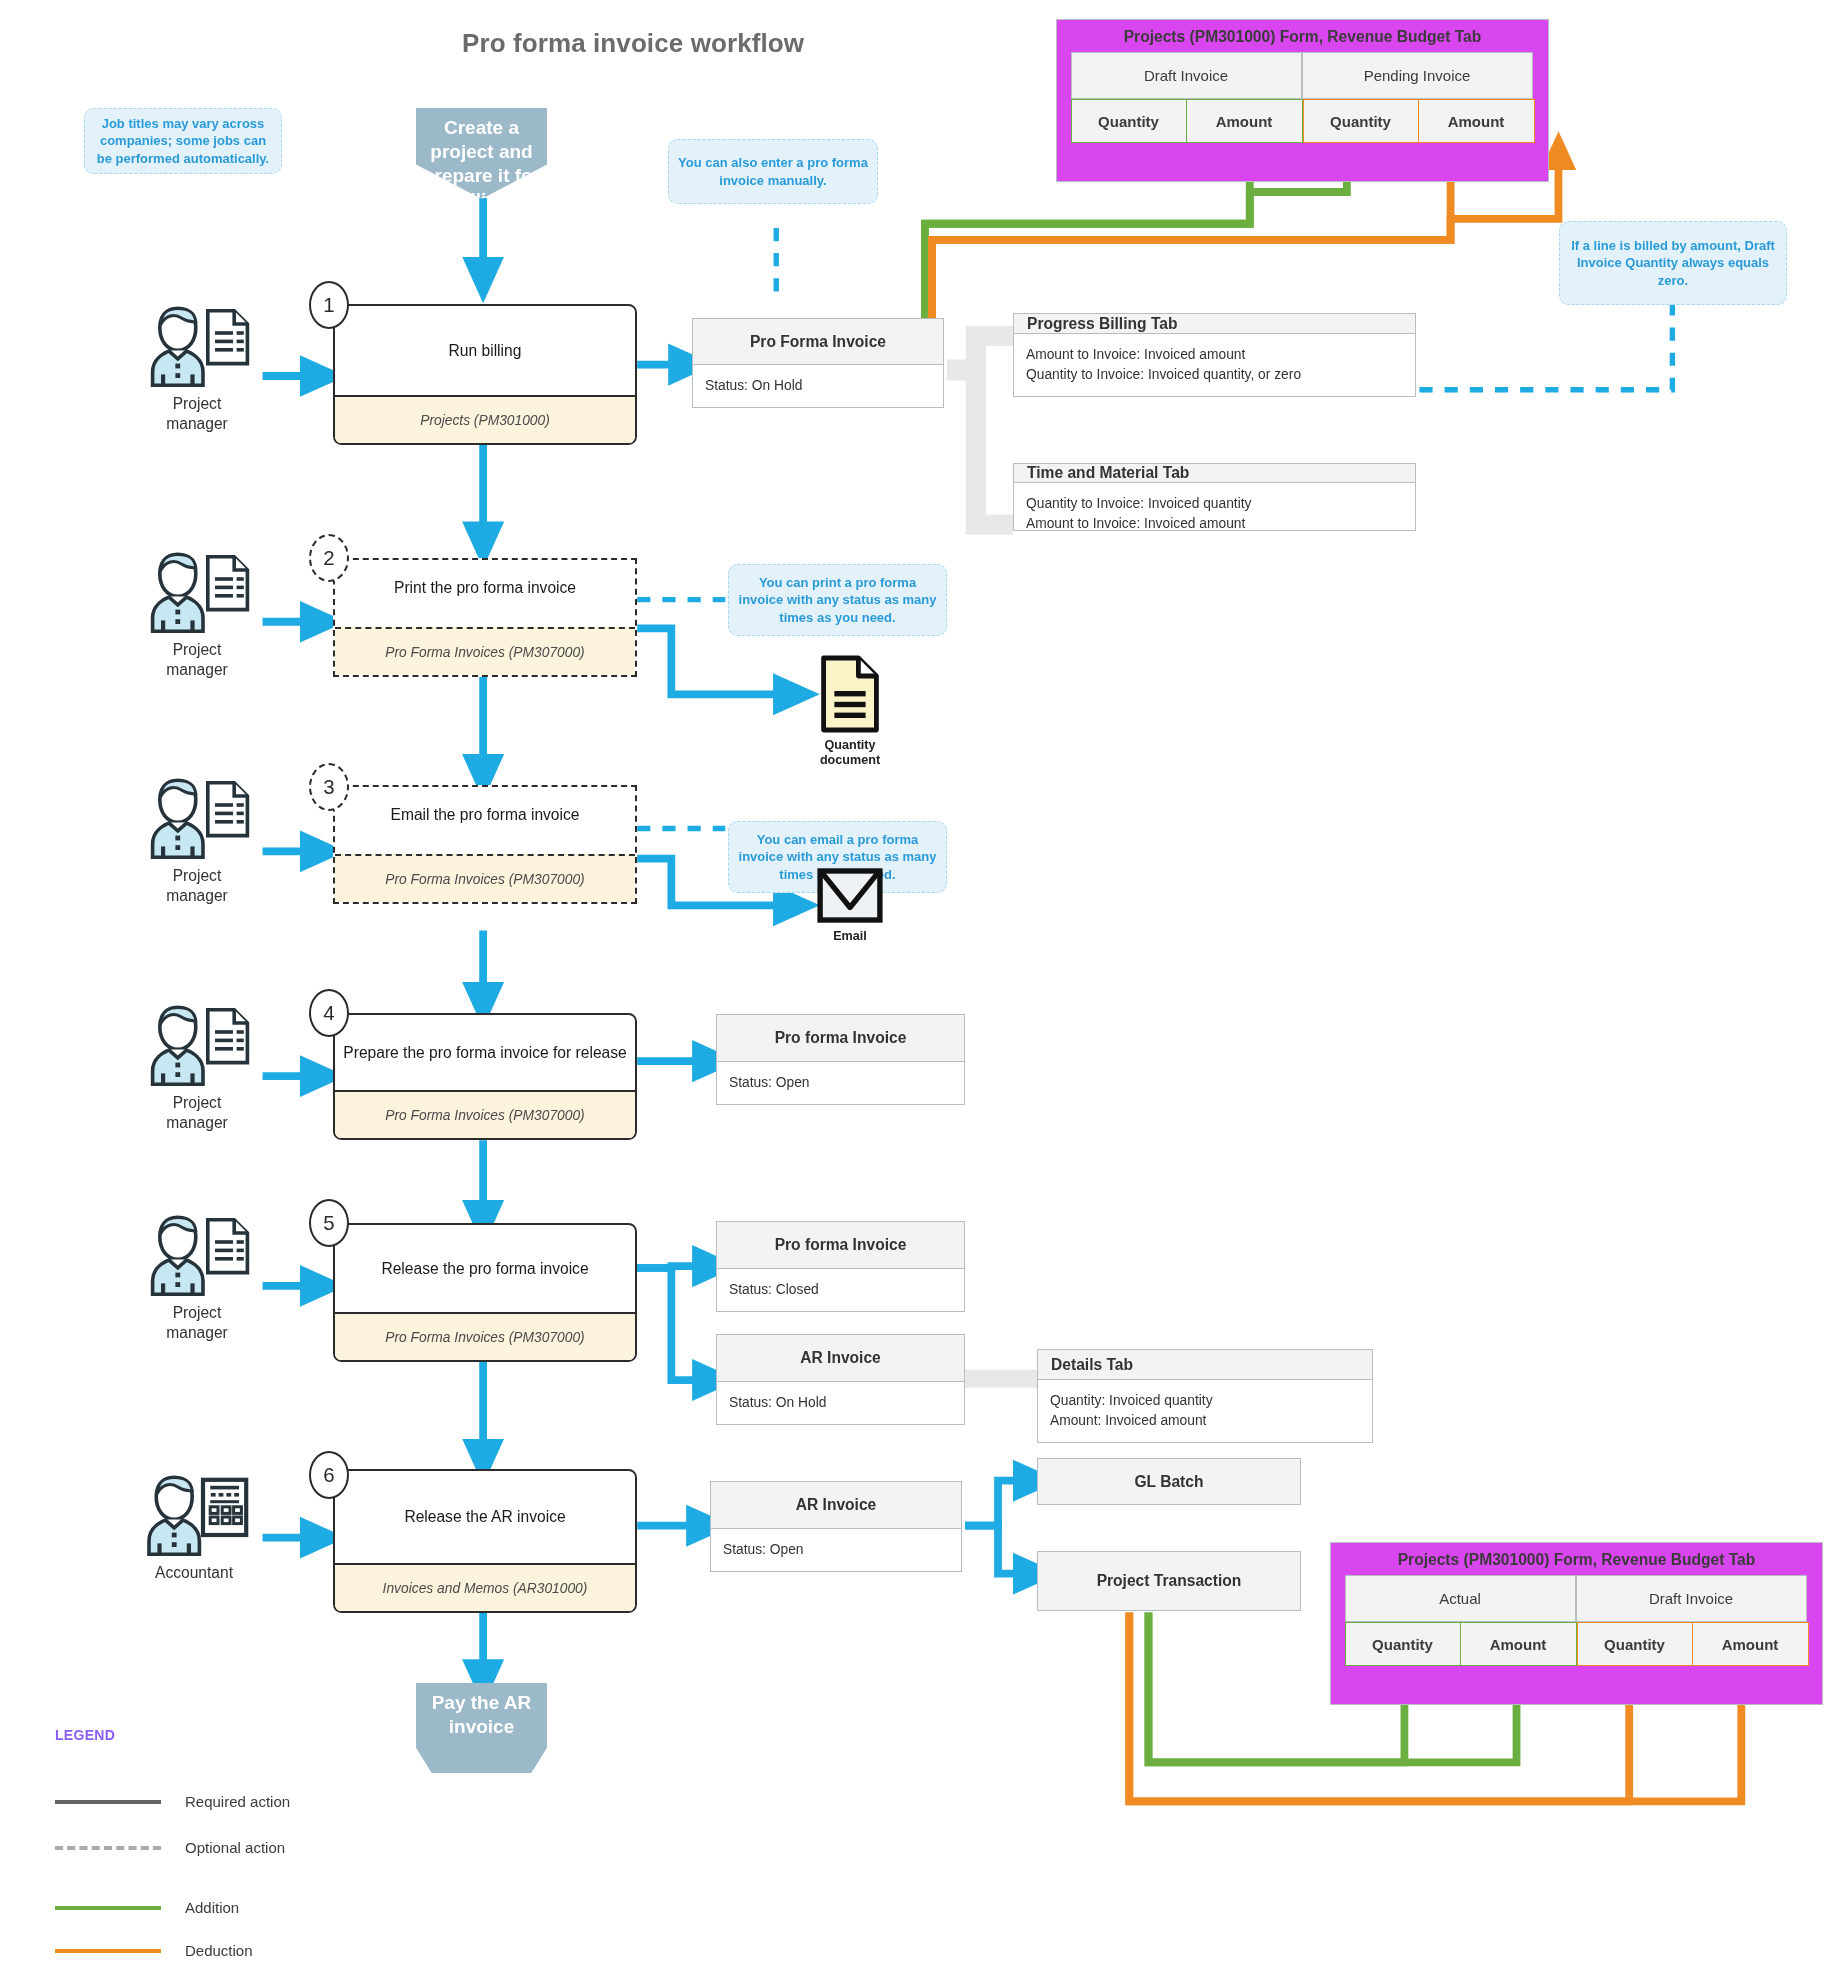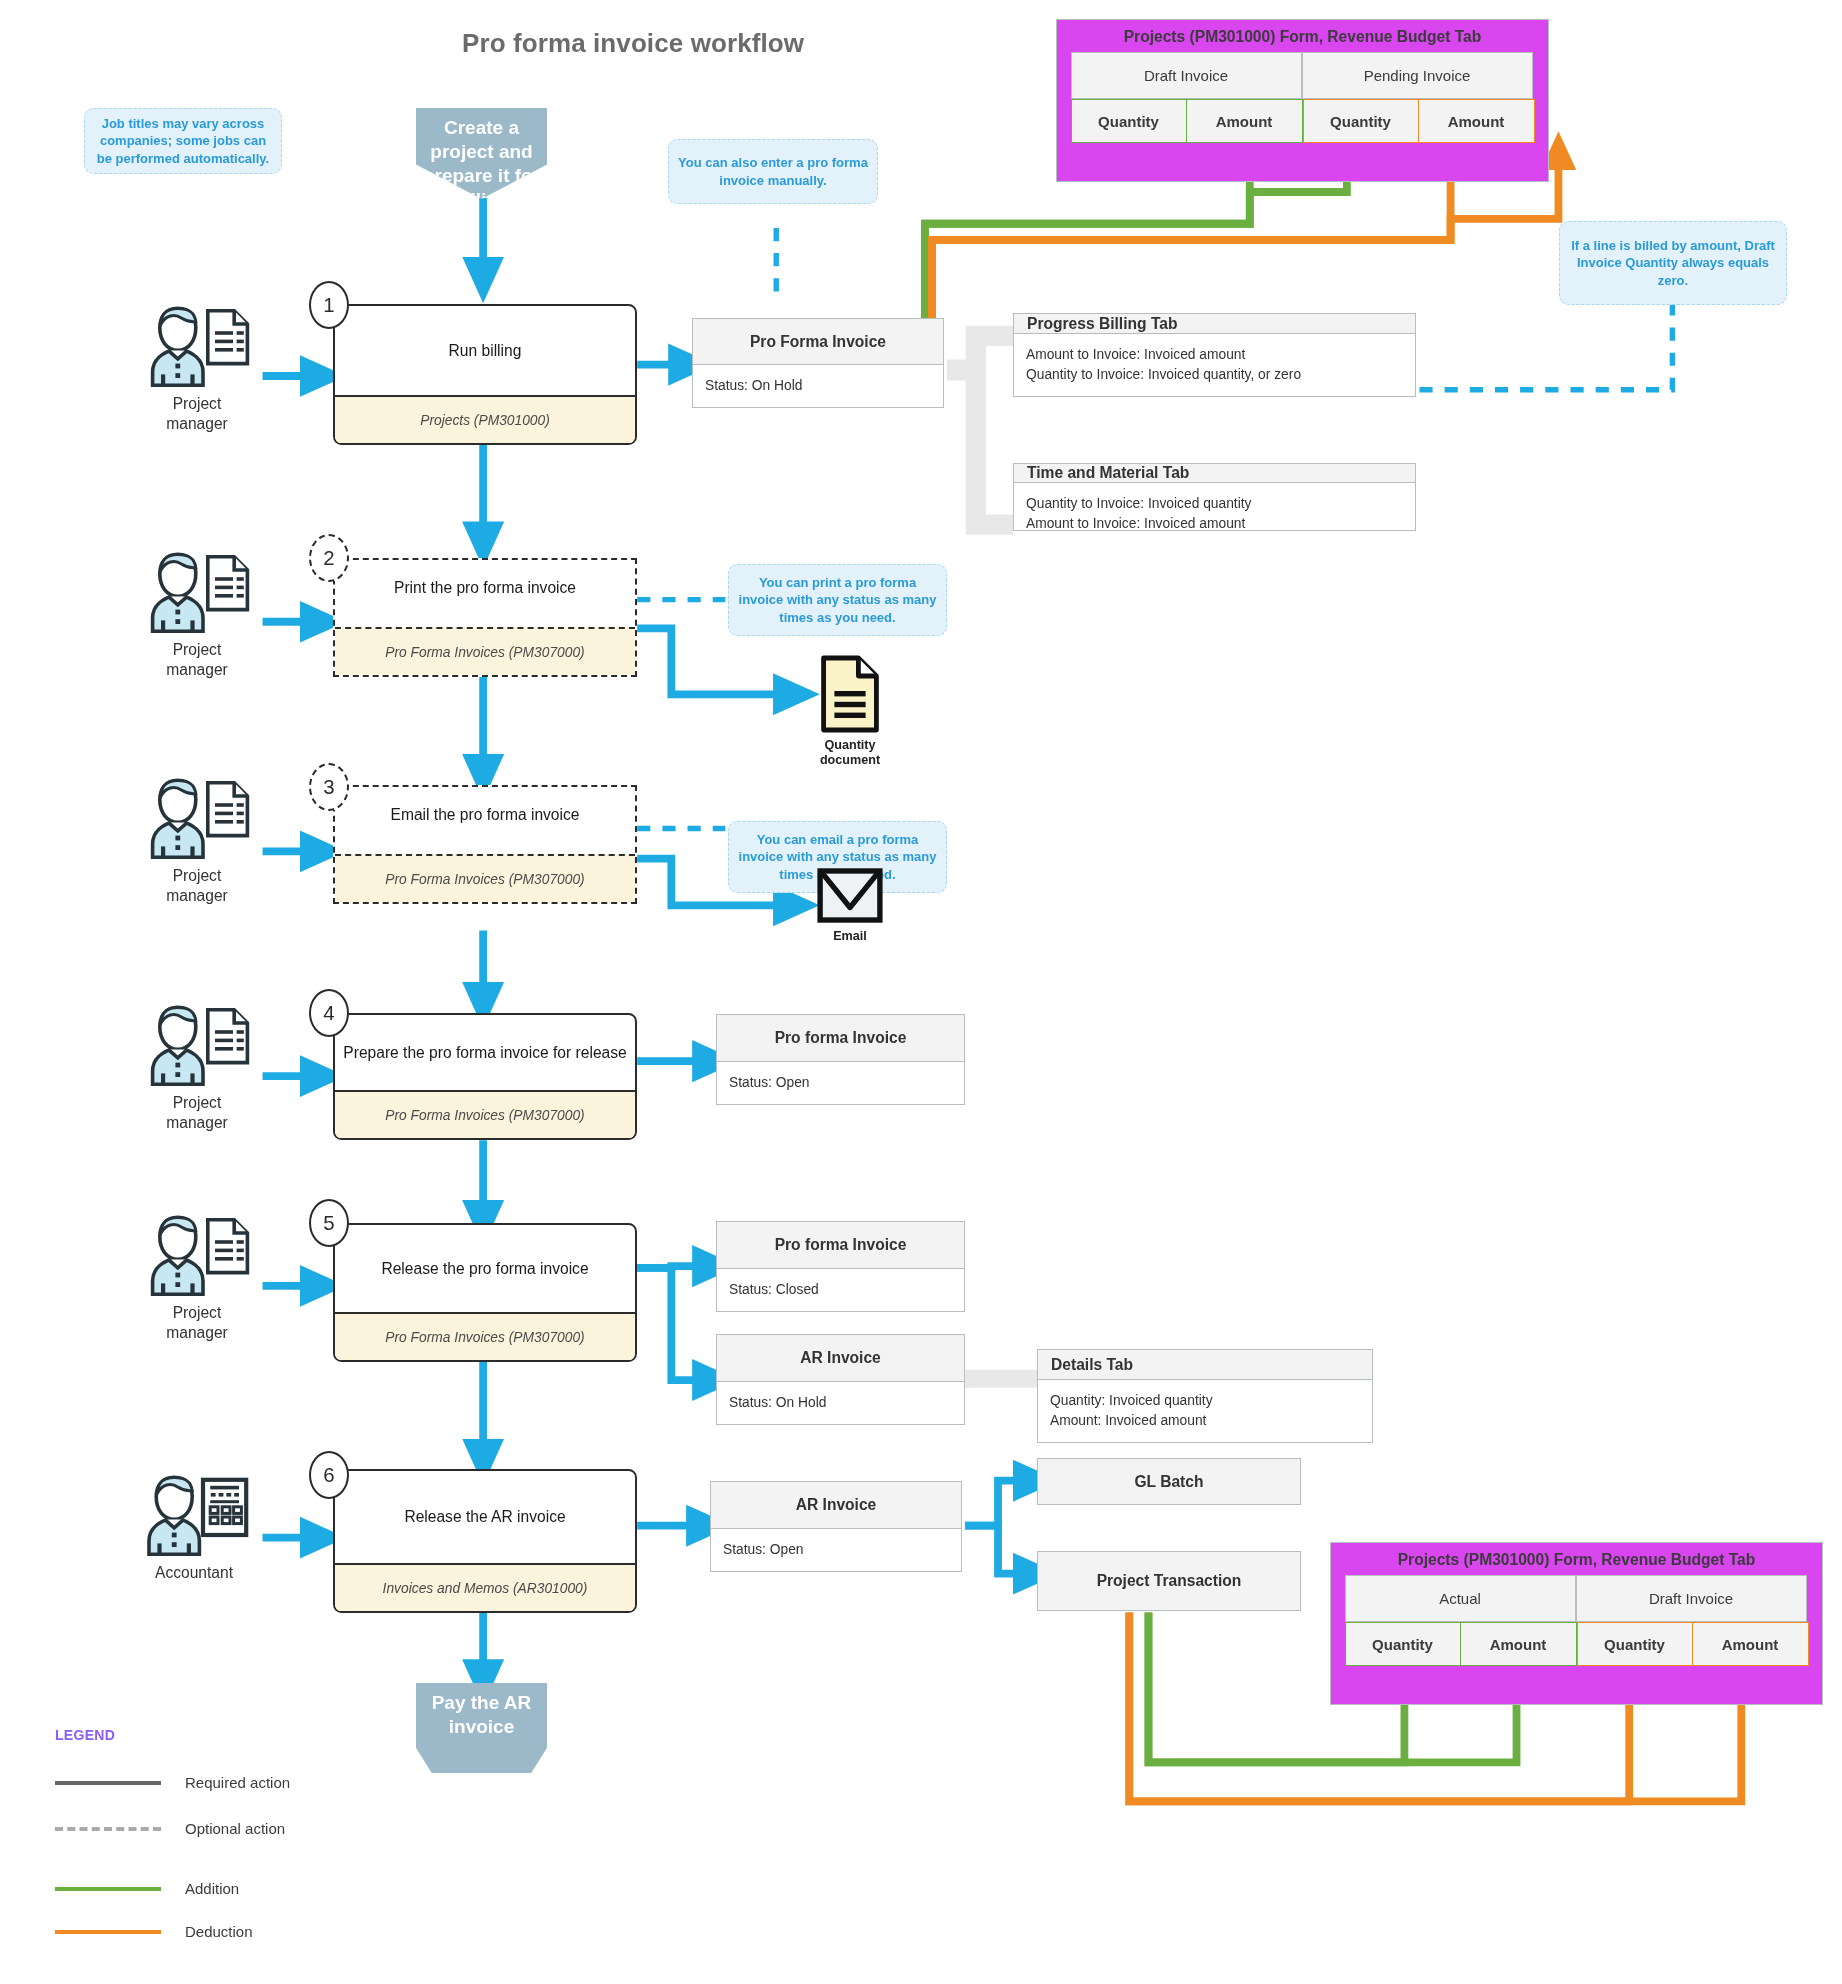--- a/index.html
+++ b/index.html
@@ -516,21 +516,21 @@
     <svg width="66" height="55" viewBox="0 0 110 92" style="display:block;margin:0 auto;">
       <rect x="5" y="5" width="100" height="82" fill="#eef2f4" stroke="#111" stroke-width="9"></rect>
       <path d="M9,9 L55,66 L101,9" fill="none" stroke="#111" stroke-width="9" stroke-linejoin="round"></path>
     </svg>
     <div class="iconcap" style="margin-top:6px;">Email</div>
   </div>
 
   <div class="abs" style="left:55px;top:1727px;width:336px;height:216px;">
     <div class="legendttl">LEGEND</div>
 
-    <div class="legrow" style="margin-top:31px;">
+    <div class="legrow" style="margin-top:50px;">
       <div class="legline" style="border-top:4.2px solid #666666;"></div>
       <div class="leglbl">Required action</div>
     </div>
 
     <div class="legrow" style="margin-top:29px;">
       <div class="legline" style="border-top:4.2px dashed #aaaaaa;"></div>
       <div class="leglbl">Optional action</div>
     </div>
 
     <div class="legrow" style="margin-top:43px;">

